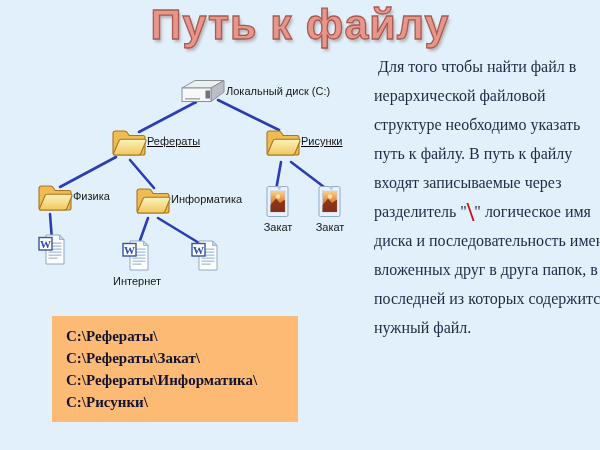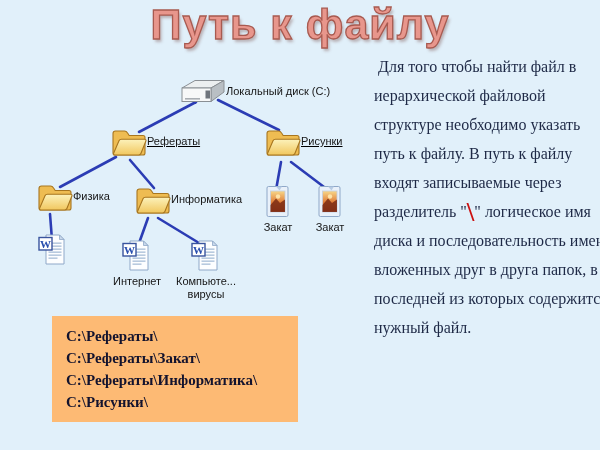--- a/index.html
+++ b/index.html
@@ -198,21 +198,20 @@
       <rect x="10.5" y="9.5" width="13" height="1.3"></rect>
         <rect x="10.5" y="12.5" width="13" height="1.3"></rect>
       <rect x="10.5" y="15.5" width="13" height="1.3"></rect>
         <rect x="10.5" y="18.5" width="13" height="1.3"></rect>
       <rect x="10.5" y="21.5" width="13" height="1.3"></rect>
         <rect x="10.5" y="24.5" width="9" height="1.3"></rect>
     </g>
     <rect x="1" y="4.5" width="13" height="12.5" fill="#ffffff" stroke="#39549e" stroke-width="1.4"></rect>
     <text x="7.5" y="14.5" text-anchor="middle" font-family="'Liberation Serif',serif" font-size="11" font-weight="bold" fill="#2a4faf">W</text>
   </svg>
-  <span class="nlabel">Компьюте... вирусы</span>
 </div>
 
 <div id="paths">
   <div>C:\Рефераты\</div>
   <div>C:\Рефераты\Закат\</div>
   <div>C:\Рефераты\Информатика\</div>
   <div>C:\Рисунки\</div>
 </div>
 
 <div id="desc"><span> Для того чтобы найти файл в иерархической файловой структуре необходимо указать путь к файлу. В путь к файлу входят записываемые через разделитель "</span><span class="sep">\</span><span>" логическое имя диска и последовательность имен вложенных друг в друга папок, в последней из которых содержится нужный файл.</span></div>

